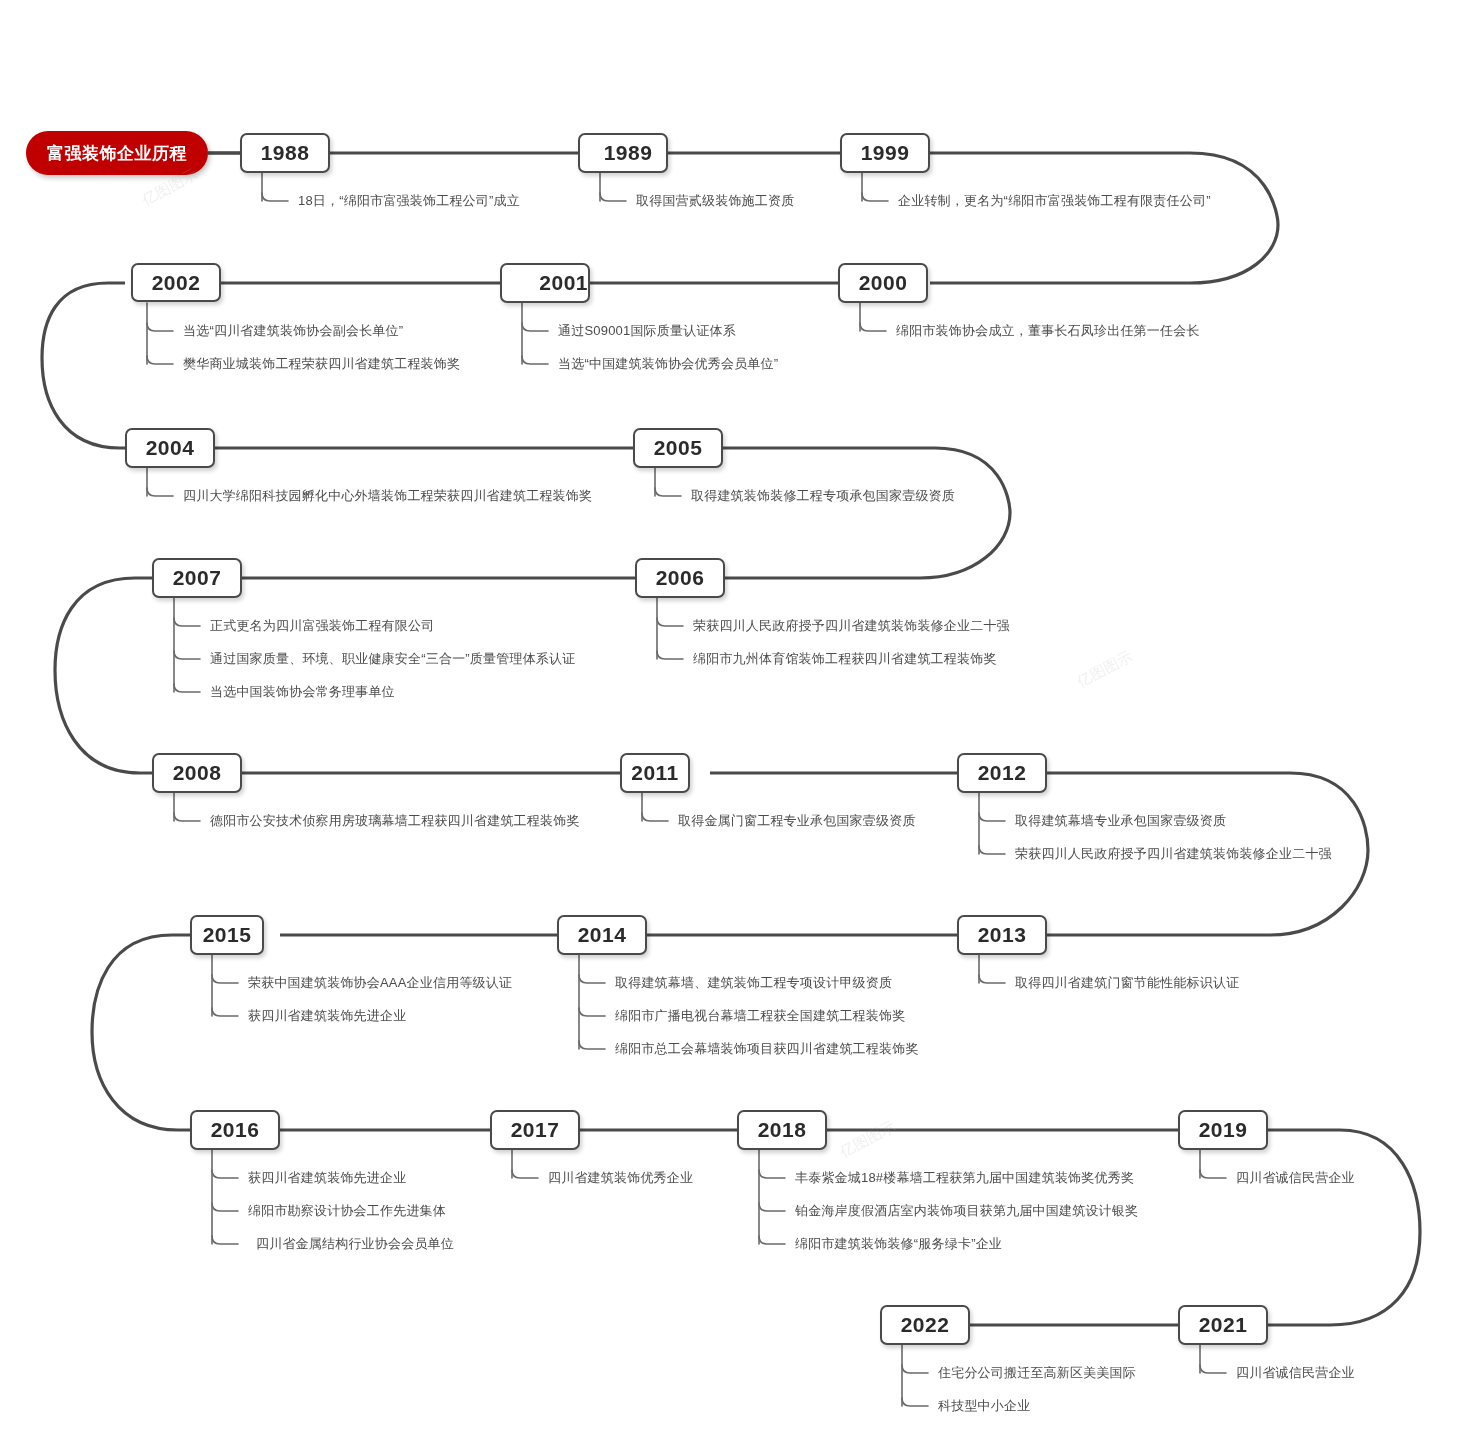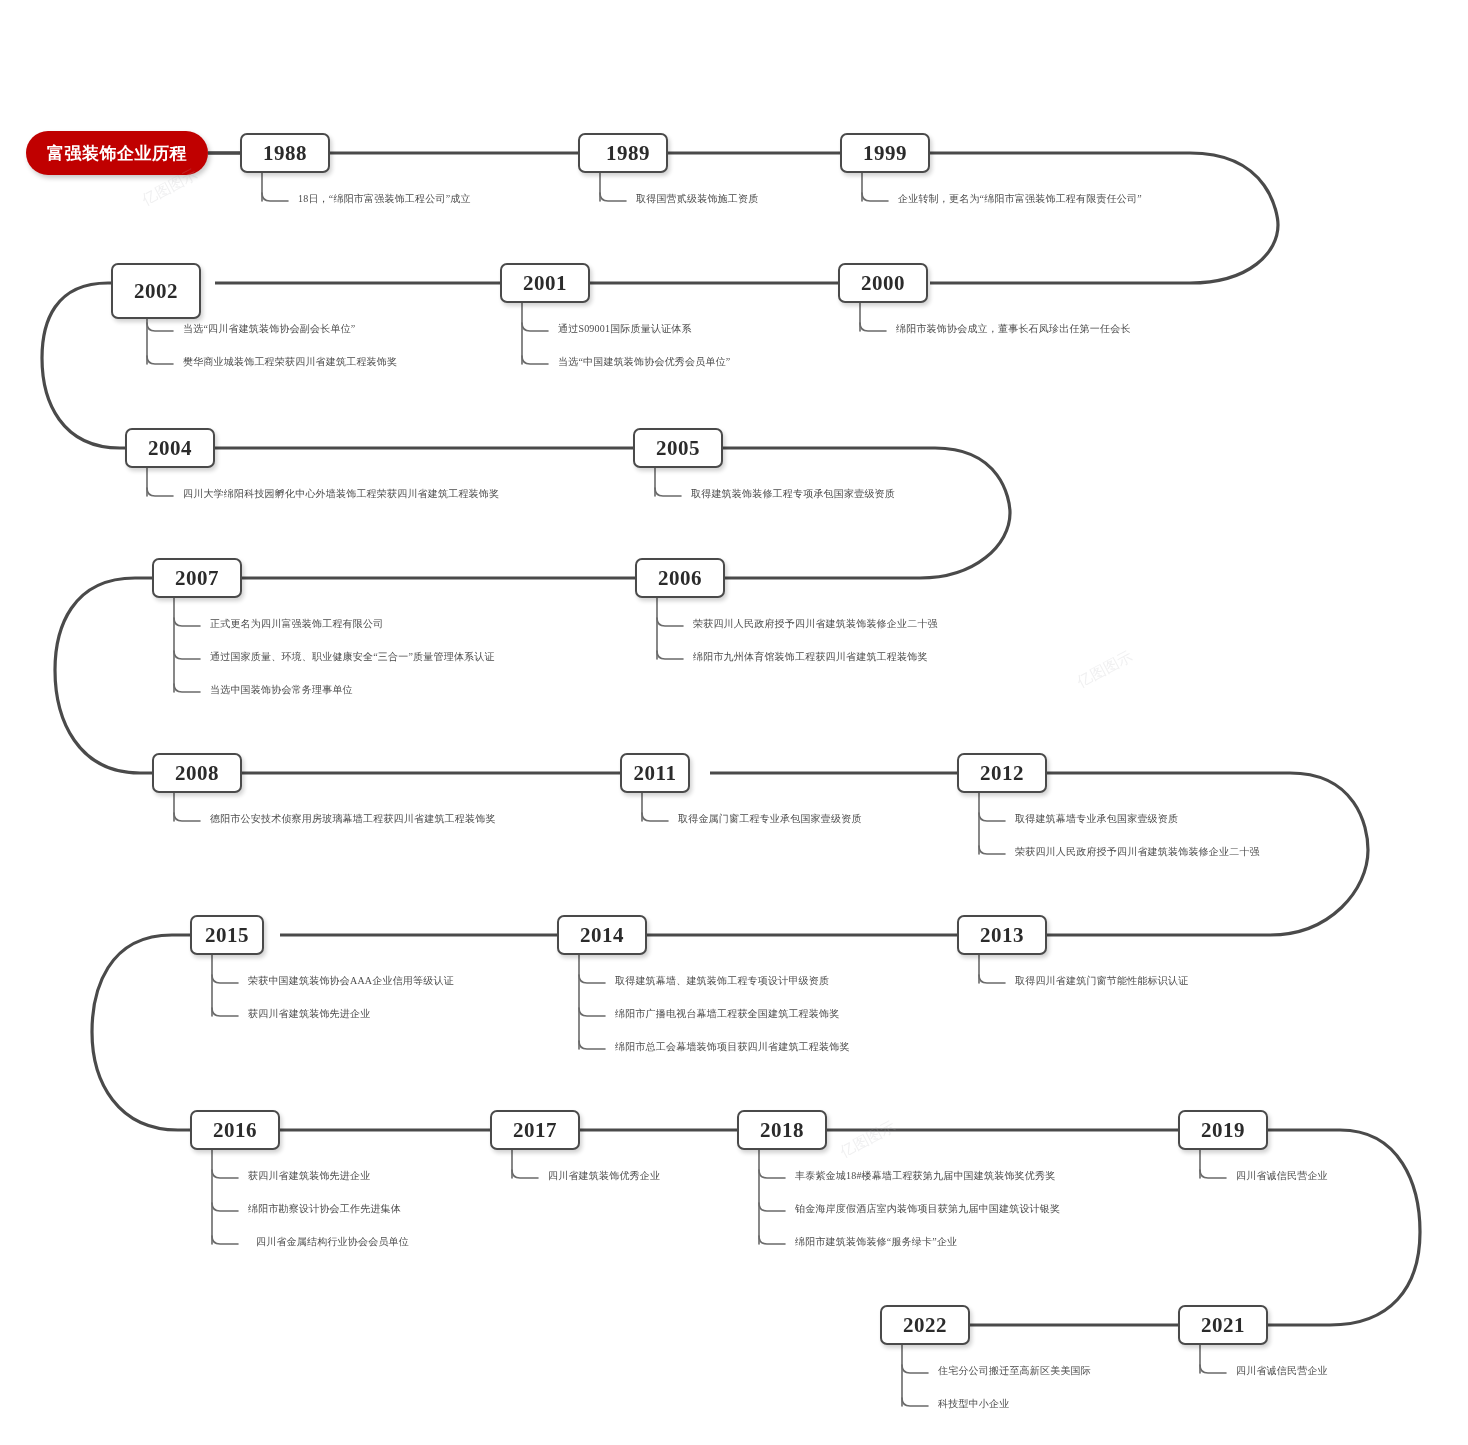--- a/index.html
+++ b/index.html
@@ -7,21 +7,20 @@
     margin: 0; padding: 0;
     background: #ffffff;
     font-family: "Liberation Sans", "DejaVu Sans", sans-serif;
   }
   #stage {
     position: relative;
     width: 1468px;
     height: 1445px;
     overflow: hidden;
     background: #fff;
-    font-family: Liberation Serif, serif;
   }
   #wires {
     position: absolute;
     left: 0; top: 0;
     width: 1468px; height: 1445px;
     pointer-events: none;
   }
   
   .title-pill {
     position: absolute;
@@ -49,21 +48,21 @@
     color: #2b2b2b;
     font-size: 21px;
     font-weight: bold;
     letter-spacing: 0.5px;
     box-shadow: 2px 3px 4px rgba(0,0,0,0.18);
     z-index: 3;
   }
   
   .event-label {
     position: absolute;
-    font-size: 10px;
+    font-size: 13px;
     color: #4b4b4b;
     white-space: nowrap;
     letter-spacing: 0.2px;
     line-height: 1;
     z-index: 2;
   }
   
   .wm {
     position: absolute;
     color: rgba(180,180,185,0.20);
@@ -198,26 +197,26 @@
       </div>
       <div class="event-label" style="left: 298px; top: 194px;">18日，“绵阳市富强装饰工程公司”成立</div>
       <div class="year-node" style="left: 578px; top: 133px; width: 90px; height: 40px; padding-left: 10px;">
         <span>1989</span>
       </div>
       <div class="event-label" style="left: 636px; top: 194px;">取得国营贰级装饰施工资质</div>
       <div class="year-node" style="left: 840px; top: 133px; width: 90px; height: 40px;">
         <span>1999</span>
       </div>
       <div class="event-label" style="left: 898px; top: 194px;">企业转制，更名为“绵阳市富强装饰工程有限责任公司”</div>
-      <div class="year-node" style="left: 111px; top: 263px; width: 90px; height: 56px;">
+      <div class="year-node" style="left: 131px; top: 263px; width: 90px; height: 39px;">
         <span>2002</span>
       </div>
       <div class="event-label" style="left: 183px; top: 324px;">当选“四川省建筑装饰协会副会长单位”</div>
       <div class="event-label" style="left: 183px; top: 357px;">樊华商业城装饰工程荣获四川省建筑工程装饰奖</div>
-      <div class="year-node" style="left: 500px; top: 263px; width: 90px; height: 40px;">
+      <div class="year-node" style="left: 500px; top: 263px; width: 90px; height: 40px; justify-content: flex-end;">
         <span>2001</span>
       </div>
       <div class="event-label" style="left: 558px; top: 324px;">通过S09001国际质量认证体系</div>
       <div class="event-label" style="left: 558px; top: 357px;">当选“中国建筑装饰协会优秀会员单位”</div>
       <div class="year-node" style="left: 838px; top: 263px; width: 90px; height: 40px;">
         <span>2000</span>
       </div>
       <div class="event-label" style="left: 896px; top: 324px;">绵阳市装饰协会成立，董事长石凤珍出任第一任会长</div>
       <div class="year-node" style="left: 125px; top: 428px; width: 90px; height: 40px;">
         <span>2004</span>

